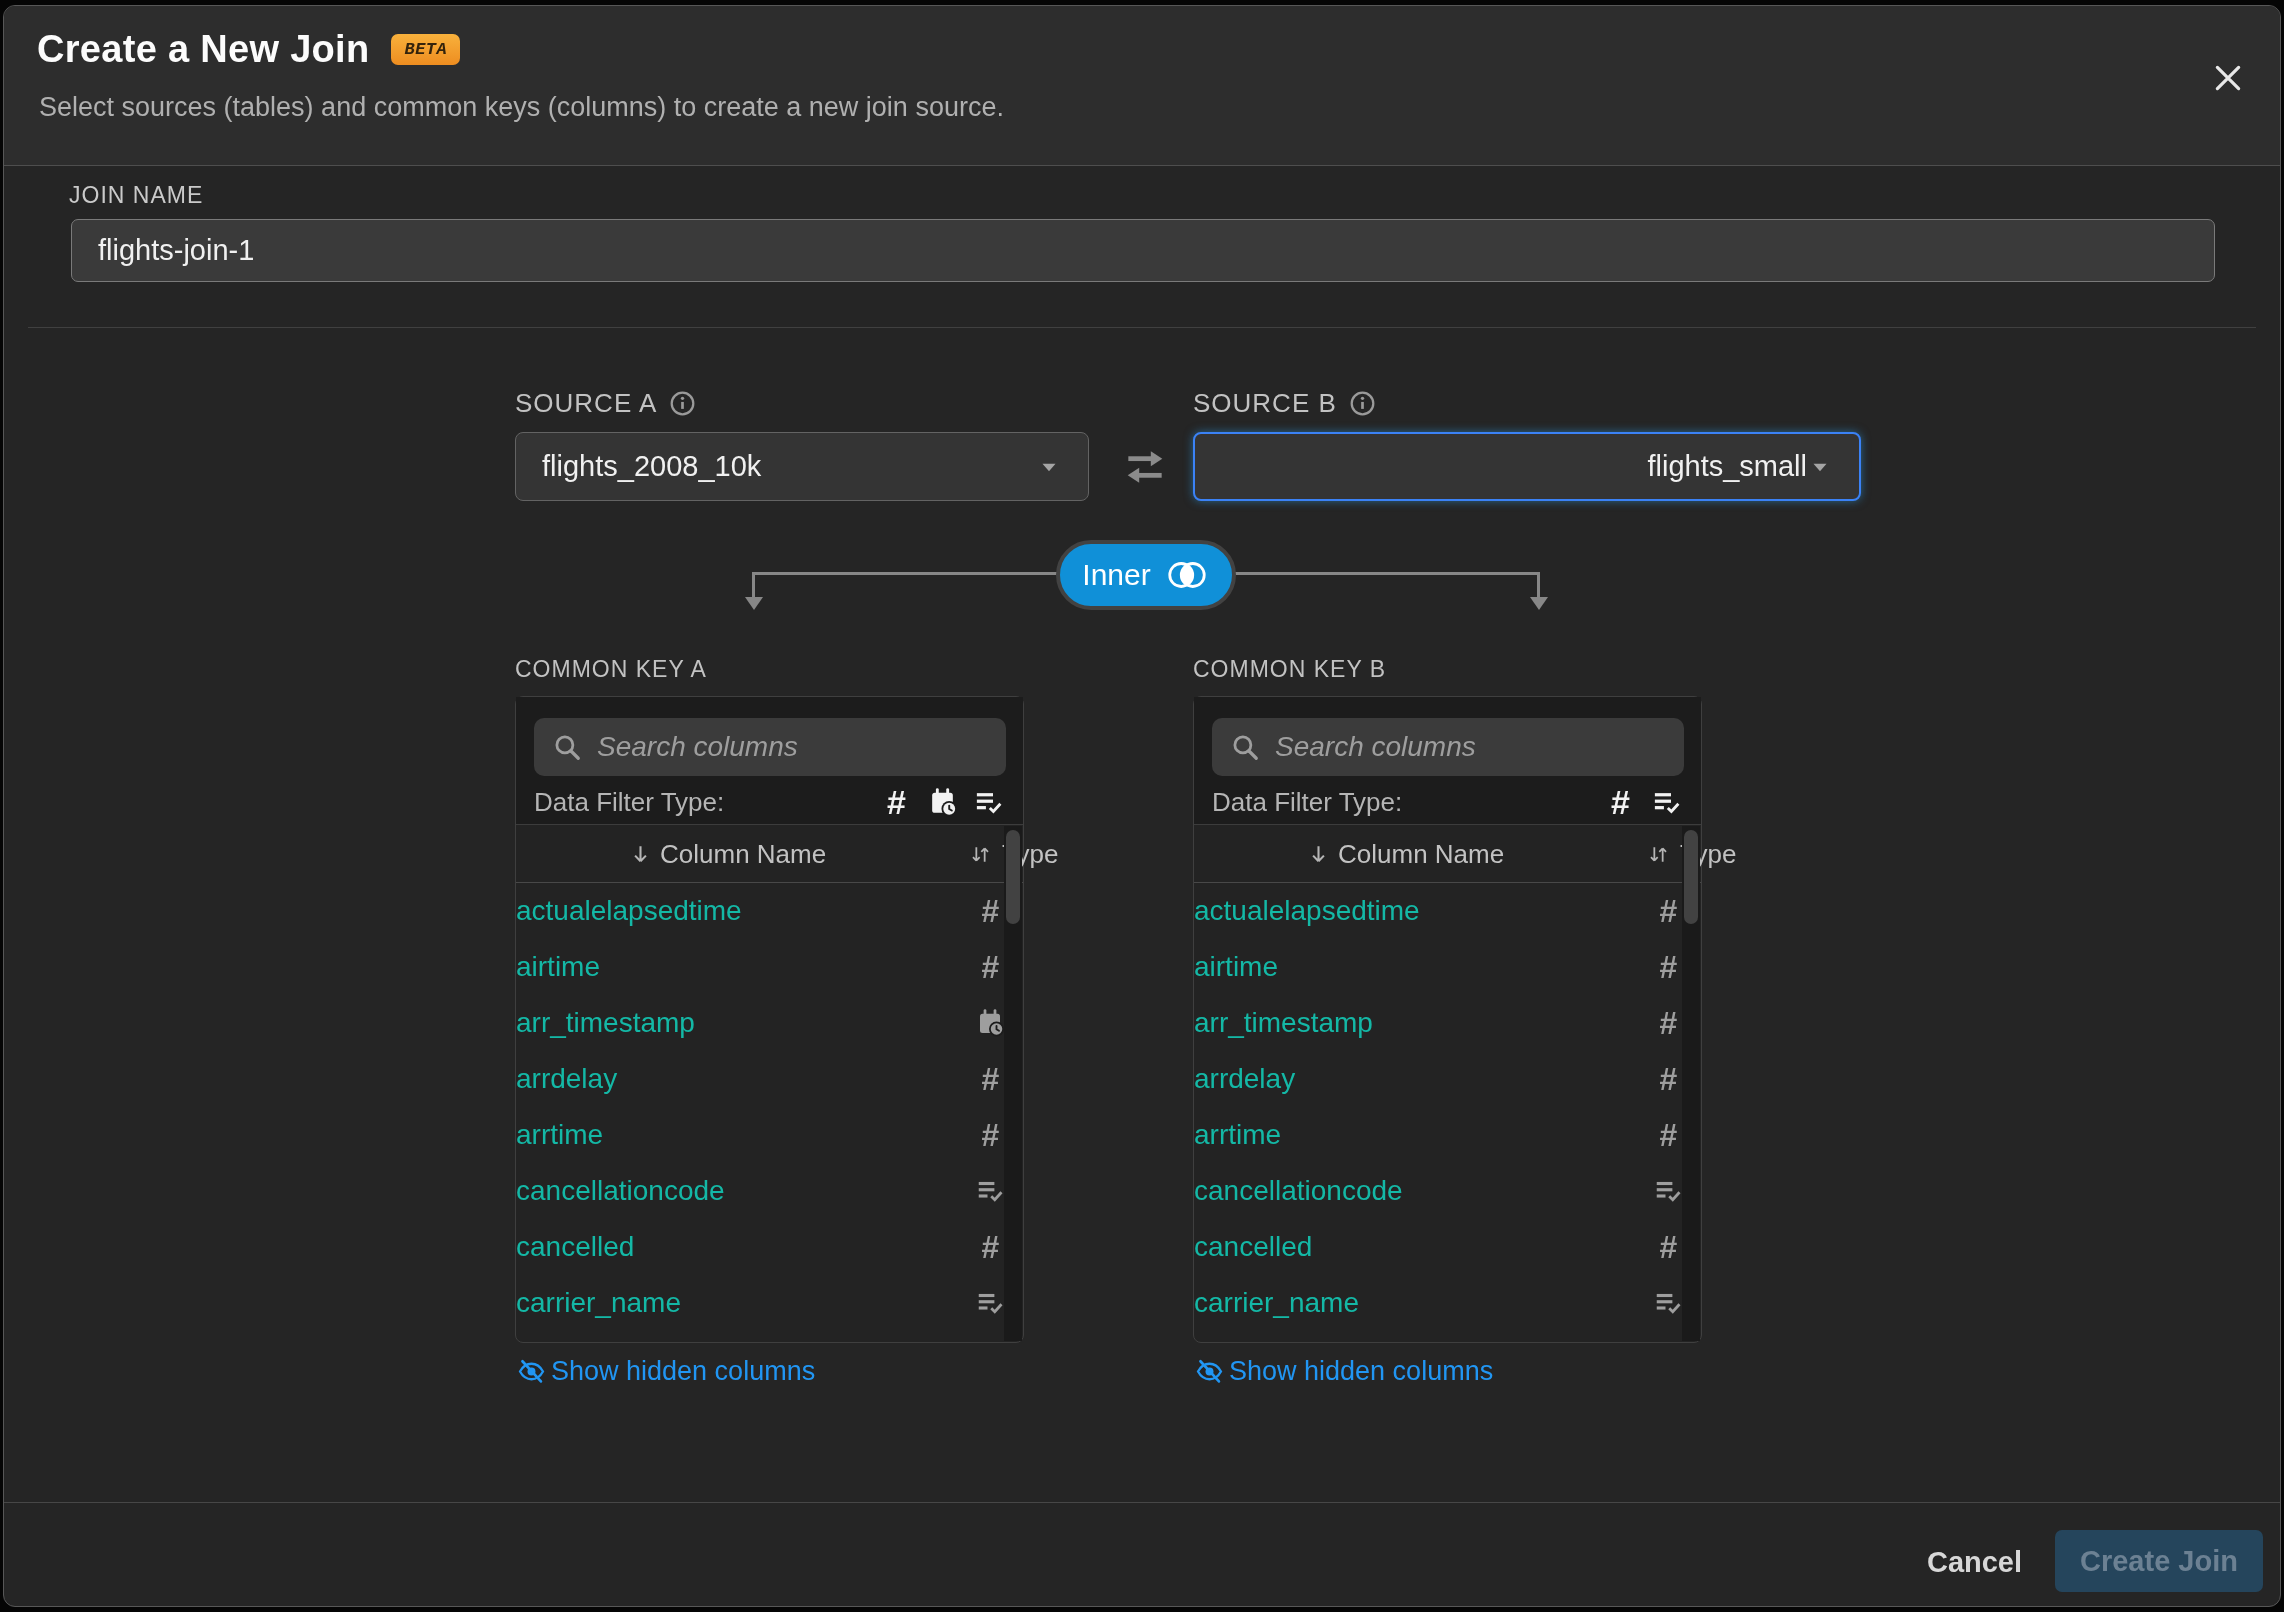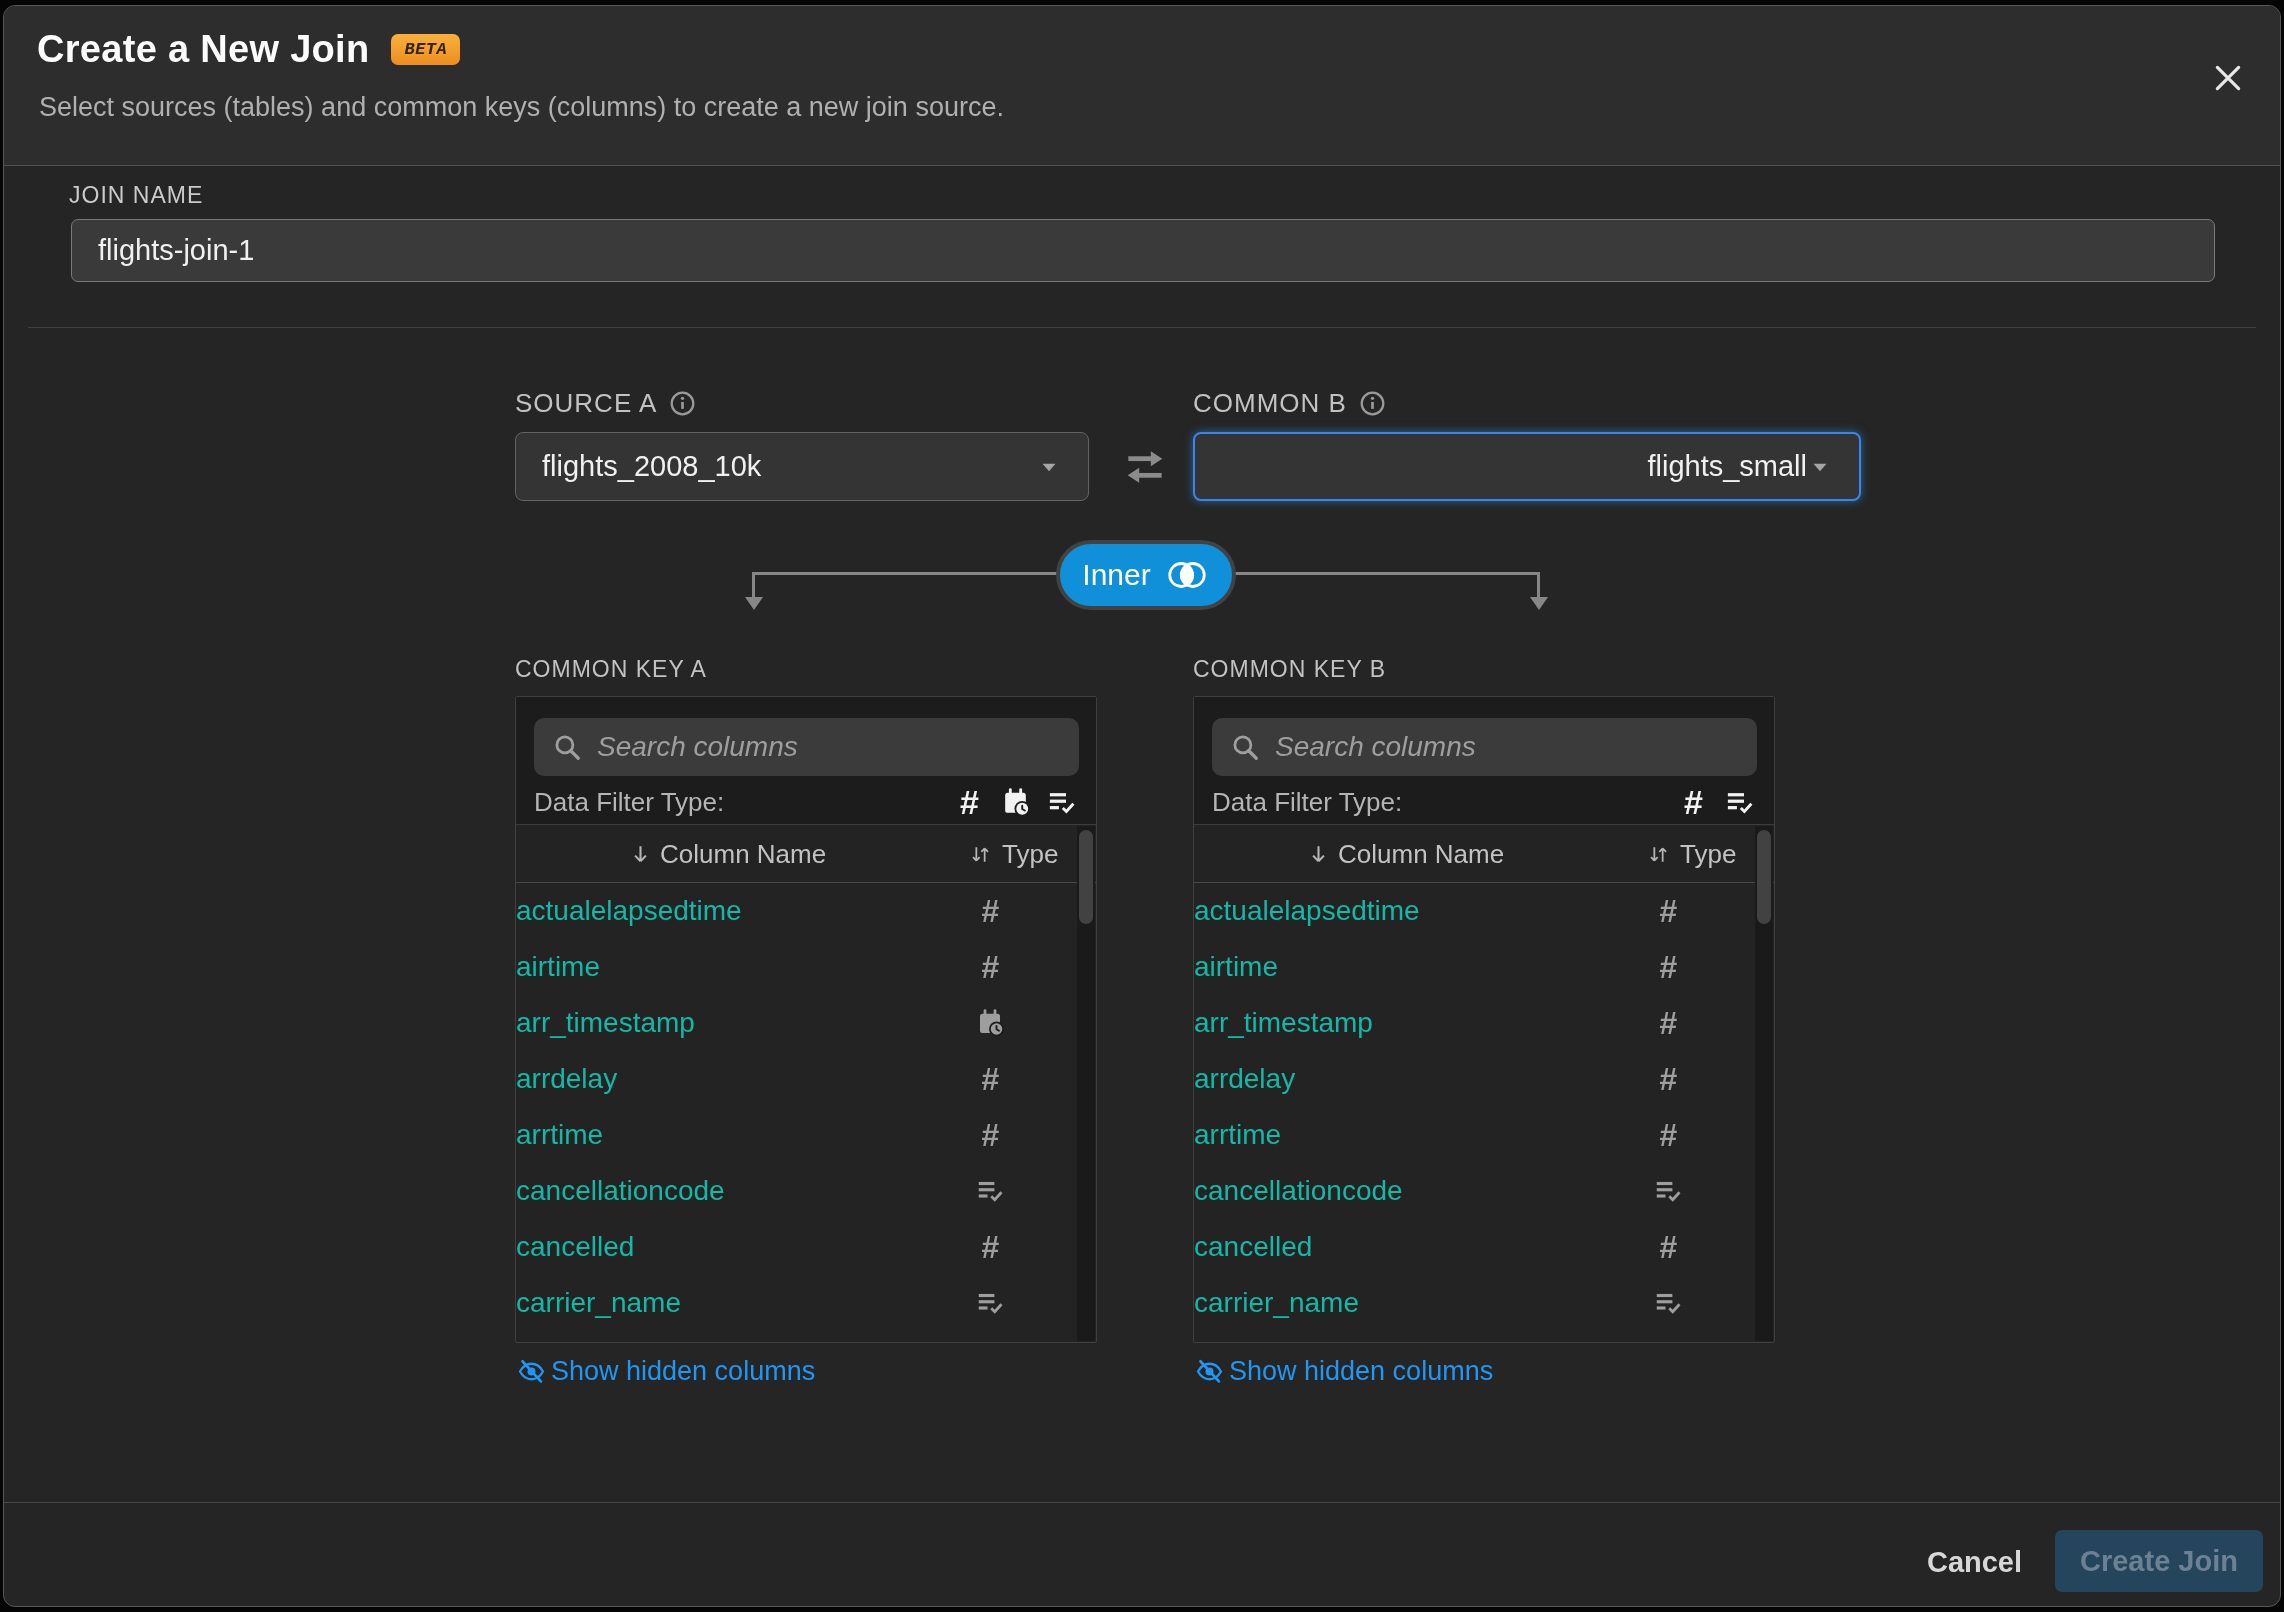--- a/index.html
+++ b/index.html
@@ -82,22 +82,22 @@
     background:#1090d8; border:4px solid #424242; border-radius:35px;
     display:flex; align-items:center; justify-content:center; gap:13px;
     color:#fff; font-size:30px; cursor:pointer; z-index:3;
   }
   .venn { width:46px; height:30px; color:#fff; }
 
   
   .key-label { position:absolute; top:650px; font-size:23px; color:#c2c2c2; letter-spacing:1px; }
   .key-label.a { left:511px; } .key-label.b { left:1189px; }
   .key-panel {
-    position:absolute; top:690px; width:582px; height:647px;
-    background:#232323; border:1px solid #3f3f3f; border-radius:2px;
+    position:absolute; top:690px; width:509px; height:647px;
+    background:#232323; border:1px solid #3f3f3f; border-radius:8px;
   }
   .key-panel.a { left:511px; } .key-panel.b { left:1189px; }
   .panel-top { position:absolute; left:0; top:0; right:0; height:128px;
                background:#1c1c1c; border-bottom:1px solid #3c3c3c; }
   .search-box {
     position:absolute; left:18px; top:21px; right:17px; height:58px;
     background:#3b3b3b; border-radius:10px;
     display:flex; align-items:center; gap:15px; padding:0 18px;
   }
   .search-icon { width:30px; height:30px; color:#9e9e9e; flex:none; }
@@ -228,21 +228,21 @@
     <input class="join-name-input" type="text" value="flights-join-1" style="">
     <div class="divider under-name"></div>
 
     <div class="src-label a">
       <span>SOURCE A</span>
       <svg class="info-icon">
           <use href="#sym-info"></use>
         </svg>
     </div>
     <div class="src-label b">
-      <span>COMMON B</span>
+      <span>SOURCE B</span>
       <svg class="info-icon">
           <use href="#sym-info"></use>
         </svg>
     </div>
     <div class="dropdown a">
       <span class="dd-value">flights_2008_10k</span>
       <svg class="caret">
           <use href="#sym-caret"></use>
         </svg>
     </div>

